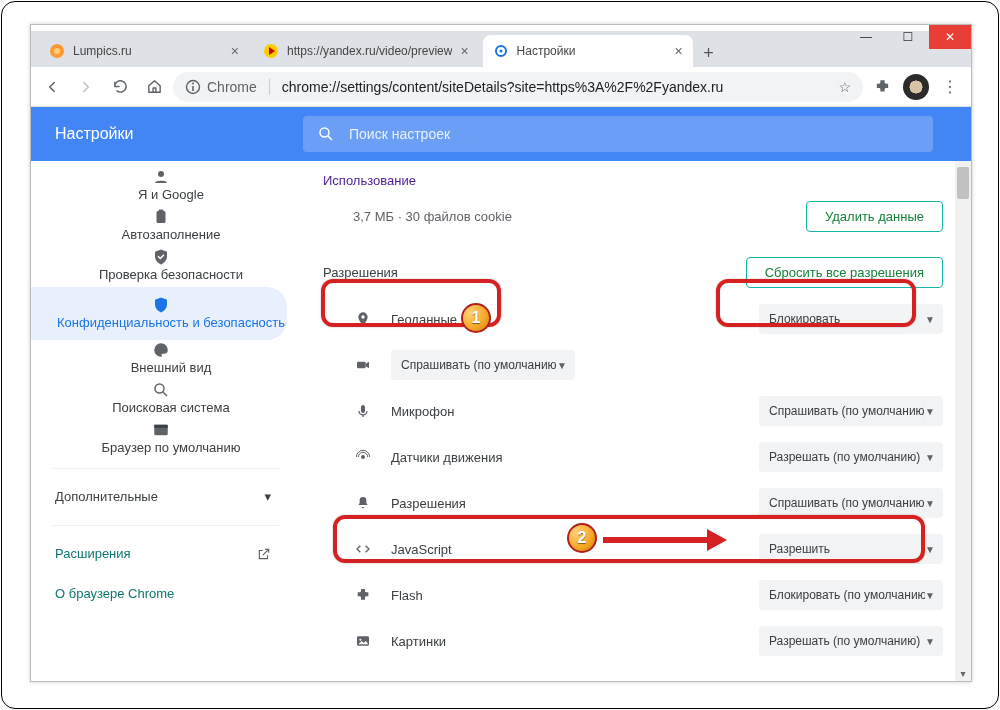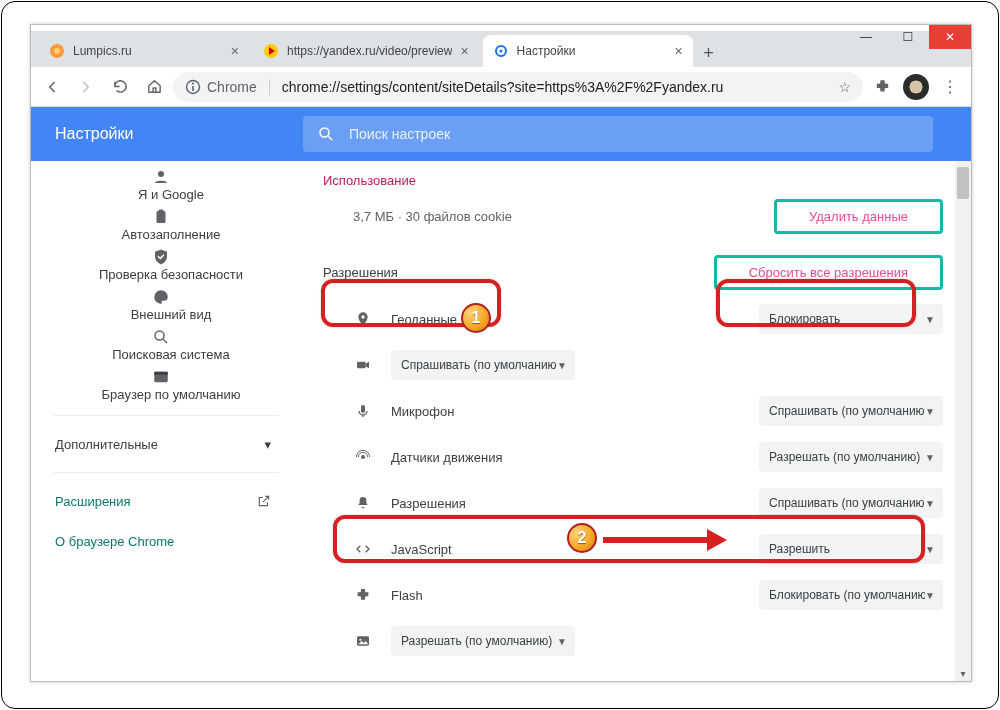--- a/index.html
+++ b/index.html
@@ -45,24 +45,24 @@
   .side-item { display: flex; align-items: center; height: 40px; padding-left: 24px; color: #3c4043; font-size: 13px; border-radius: 0 20px 20px 0; margin-right: 14px; flex-direction: column; }
   .side-item.active { color: #1a73e8; background: #e8f0fe; }
   .side-item .sicn { width: 20px; height: 20px; margin-right: 20px; color: #5f6368; display:flex; align-items:center; justify-content:center;}
   .side-item.active .sicn { color: #1a73e8; }
   .side-sep { height: 1px; background: #eee; margin: 8px 22px; }
   .side-adv { display:flex; align-items:center; height: 40px; padding-left: 24px; color:#3c4043; font-size:13px; justify-content: space-between; padding-right: 30px; }
   .side-simple { display:flex; align-items:center; height: 40px; padding-left: 24px; color:#0f766e; font-size:13px; justify-content: space-between; padding-right: 30px; }
 
   .main { flex: 1; position: relative; overflow: hidden; }
   .content { position: absolute; left: 14px; right: 28px; top: 0; bottom: 0; }
-  .section-title { font-size: 13px; color: #be185d; padding: 12px 8px 4px 8px; font-weight: 500; }
+  .section-title { font-size: 13px; color: #4c1d95; padding: 12px 8px 4px 8px; font-weight: 500; }
   .usage-row { display: flex; align-items: center; height: 48px; padding-left: 38px; }
   .usage-text { flex: 1; color: #5f6368; font-size: 13px; }
-  .link-btn { border: 3px solid #14b8a6; background: #fff; color: #ec4899; padding: 7px 32px; border-radius: 4px; font-size: 13px; }
+  .link-btn { border: 1px solid #14b8a6; background: #fff; color: #15803d; padding: 7px 18px; border-radius: 4px; font-size: 13px; }
 
   .perm-head { display:flex; align-items:center; height: 48px; padding-left: 8px; margin-top: 8px; }
   .perm-head .plabel { flex: 1; font-size: 13px; color: #3c4043; }
 
   .perm-row { display:flex; align-items:center; height: 46px; padding-left: 38px; }
   .perm-row .picn { width: 20px; height: 20px; color: #5f6368; margin-right: 18px; display:flex; align-items:center; justify-content:center; }
   .perm-row .pname { flex: 1; color: #3c4043; font-size: 13px; }
   .dropdown { width: 184px; height: 30px; background: #f1f3f4; border: none; border-radius: 4px; display:flex; align-items:center; padding: 0 8px 0 10px; font-size: 12px; color: #3c4043; justify-content: space-between; overflow: hidden; }
   .dropdown .dval { white-space: nowrap; overflow: hidden; }
   .dropdown .darrow { color: #5f6368; font-size: 10px; }
@@ -205,20 +205,28 @@
         </div>
         <div class="side-item">
           <span class="sicn">
               <svg width="18" height="18" viewBox="0 0 24 24">
                 <path d="M12 2l8 3v6c0 5-3.5 9-8 11-4.5-2-8-6-8-11V5z" fill="#5f6368"></path>
                 <path d="M8 11l3 3 5-5" stroke="#fff" stroke-width="2" fill="none"></path>
               </svg>
             </span>
           <span>Проверка безопасности</span>
         </div>
+        <div class="side-item active" style="height:auto;padding-top:8px;padding-bottom:8px;">
+          <span class="sicn">
+              <svg width="18" height="18" viewBox="0 0 24 24">
+                <path d="M12 2l8 3v6c0 5-3.5 9-8 11-4.5-2-8-6-8-11V5z" fill="#1a73e8"></path>
+              </svg>
+            </span>
+          <span style="line-height:1.3">Конфиденциальность и безопасность</span>
+        </div>
         <div class="side-item">
           <span class="sicn">
               <svg width="18" height="18" viewBox="0 0 24 24">
                 <path d="M12 3a9 9 0 1 0 0 18c1 0 2-1 1-2-1-1 0-2 1-2h2a5 5 0 0 0 5-5c0-5-4-9-9-9z" fill="#5f6368"></path>
               </svg>
             </span>
           <span>Внешний вид</span>
         </div>
         <div class="side-item">
           <span class="sicn">
@@ -358,20 +366,21 @@
               </div>
           </div>
           <div class="perm-row">
             <span class="picn">
                 <svg width="16" height="16" viewBox="0 0 24 24">
                   <rect x="3" y="5" width="18" height="14" rx="2" fill="#5f6368"></rect>
                   <circle cx="8" cy="10" r="1.5" fill="#fff"></circle>
                   <path d="M5 17l5-5 3 3 3-3 4 5z" fill="#fff"></path>
                 </svg>
               </span>
+            <div class="pname">Картинки</div>
             <div class="dropdown">
                 <span class="dval">Разрешать (по умолчанию)</span>
                 <span class="darrow">▼</span>
               </div>
           </div>
         </div>
       </div>
     </div>
 
     <div class="scroll-track">

